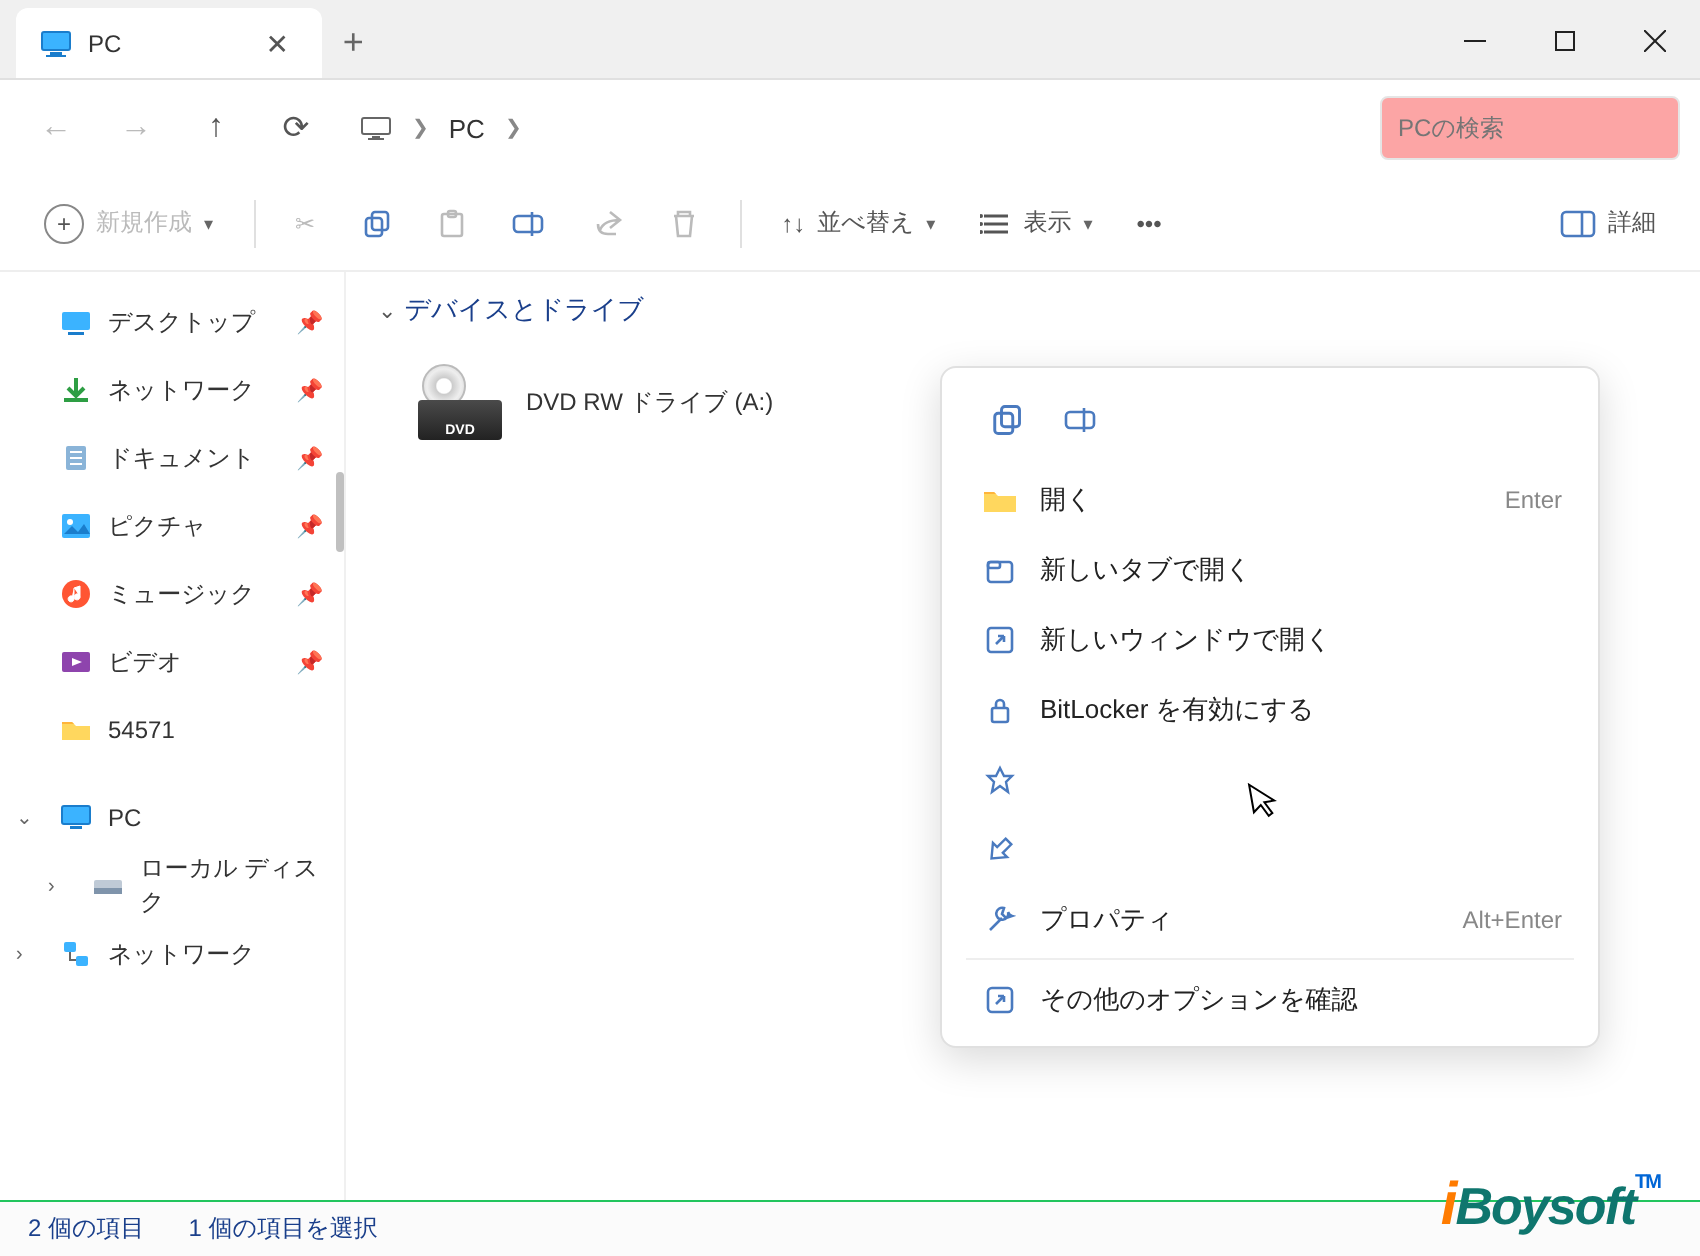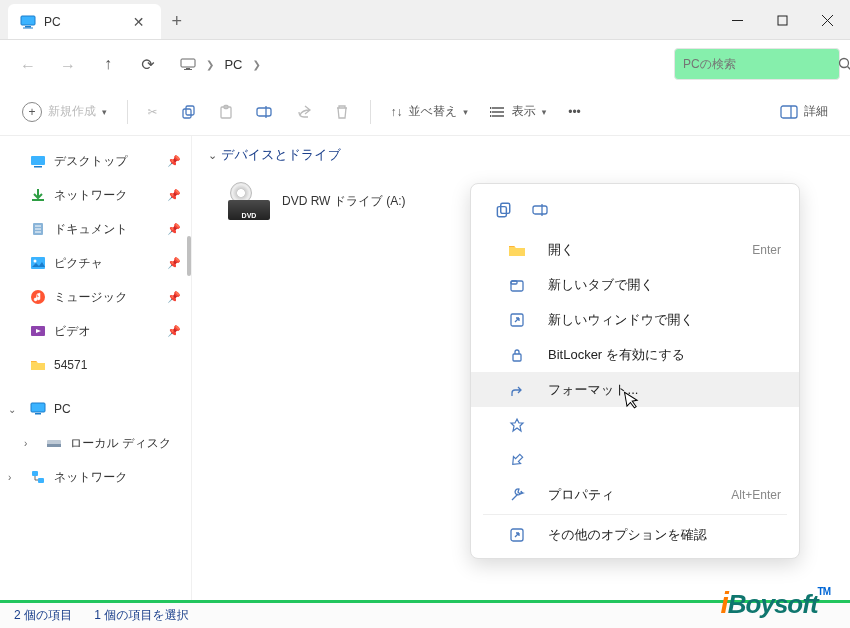--- a/index.html
+++ b/index.html
@@ -16,64 +16,64 @@
   .win-controls { display: flex; }
   .win-btn { width: 45px; height: 40px; display: flex; align-items: center; justify-content: center; color: #222; font-size: 13px; }
 
   
   .navbar { height: 48px; background: #fff; display: flex; align-items: center; padding: 0 10px; gap: 4px; }
   .nav-icon-btn { width: 36px; height: 36px; display: flex; align-items: center; justify-content: center; color: #555; border-radius: 4px; }
   .nav-icon-btn.disabled { color: #bbb; }
   .addr { display: flex; align-items: center; gap: 10px; margin-left: 10px; flex: 1; }
   .addr .sep { color: #888; font-size: 10px; }
   .addr-text { font-size: 13px; color: #333; }
-  .search { display: flex; align-items: center; width: 166px; height: 32px; border: 1px solid #e5e5e5; background: #86efac; border-radius: 4px; padding: 0 8px; }
+  .search { display: flex; align-items: center; width: 150px; height: 32px; border: 1px solid #e5e5e5; background: #fca5a5; border-radius: 4px; padding: 0 8px; }
   .search input { flex: 1; border: none; background: transparent; font-size: 12px; outline: none; color: #666; }
   .search-icon { color: #666; }
 
   
   .toolbar { height: 48px; background: #fff; display: flex; align-items: center; padding: 0 14px; gap: 6px; border-bottom: 1px solid #eee; }
   .tool-btn { height: 32px; padding: 0 8px; display: flex; align-items: center; gap: 6px; color: #555; border: none; background: none; font-size: 12px; border-radius: 4px; }
   .tool-btn.disabled { color: #bbb; }
   .tool-btn.circled { border: 1px solid #888; border-radius: 50%; width: 20px; height: 20px; font-size: 12px; justify-content: center; padding: 0; }
   .tool-sep { width: 1px; height: 24px; background: #e0e0e0; margin: 0 6px; }
   .toolbar .chevron-sm { font-size: 9px; color: #666; }
   .toolbar-right { margin-left: auto; display: flex; align-items: center; gap: 6px; }
 
   
   .main { display: flex; height: calc(100% - 40px - 48px - 48px - 28px); background: #fff; }
-  .sidebar { width: 192px; background: #fff; padding: 8px 0; border-right: 1px solid #f0f0f0; position: relative; }
+  .sidebar { width: 173px; background: #fff; padding: 8px 0; border-right: 1px solid #f0f0f0; position: relative; }
   .side-item { display: flex; align-items: center; height: 34px; padding: 0 10px 0 30px; font-size: 12px; color: #333; gap: 8px; position: relative; }
   .side-item .pin { position: absolute; right: 10px; color: #888; font-size: 11px; }
   .side-item .side-chevron { position: absolute; left: 8px; color: #666; font-size: 10px; }
   .side-item.sub { padding-left: 46px; }
   .side-icon { width: 16px; height: 16px; display: inline-block; }
   .side-sep { height: 10px; }
   .side-scrollbar { position: absolute; right: 0; top: 100px; width: 4px; height: 40px; background: #c0c0c0; border-radius: 2px; }
 
   .content { flex: 1; padding: 10px 16px; position: relative; }
   .section-header { font-size: 13px; color: #1a3f8b; display: flex; align-items: center; gap: 4px; }
   .section-header .chevron { color: #555; font-size: 11px; }
   .drive-item { display: flex; align-items: center; gap: 12px; margin-top: 18px; margin-left: 20px; font-size: 12px; color: #333; }
   .drive-icon { width: 42px; height: 38px; position: relative; }
   .drive-body { width: 42px; height: 20px; background: linear-gradient(#4a4a4a,#222); position: absolute; bottom: 0; border-radius: 2px; display: flex; align-items: flex-end; justify-content: center; color: #fff; font-size: 7px; font-weight: bold; padding-bottom: 1px; }
   .drive-disc { width: 22px; height: 22px; background: radial-gradient(circle,#fff 25%,#ccc 30%,#eee 60%,#ccc 100%); border-radius: 50%; position: absolute; top: 0; left: 2px; border: 1px solid #bbb; }
 
   
   .ctx-menu { position: absolute; left: 470px; top: 183px; width: 330px; background: #fff; border: 1px solid #e0e0e0; border-radius: 8px; box-shadow: 0 6px 20px rgba(0,0,0,0.15); padding: 6px 0; }
   .ctx-top { display: flex; gap: 14px; padding: 8px 20px 10px; }
   .ctx-top-btn { width: 24px; height: 24px; display: flex; align-items: center; justify-content: center; color: #3a6db5; }
-  .ctx-item { display: flex; align-items: center; height: 35px; padding: 0 37px; font-size: 13px; color: #222; gap: 22px; position: relative; }
+  .ctx-item { display: flex; align-items: center; height: 35px; padding: 0 20px; font-size: 13px; color: #222; gap: 11px; position: relative; }
   .ctx-item.highlighted { background: #f0f0f0; }
   .ctx-item .shortcut { position: absolute; right: 18px; color: #888; font-size: 12px; }
   .ctx-item-icon { width: 18px; height: 18px; display: flex; align-items: center; justify-content: center; color: #3a6db5; flex-shrink: 0; }
   .ctx-sep { height: 1px; background: #eee; margin: 2px 12px; }
 
   
-  .statusbar { position: absolute; bottom: 0; left: 0; width: 100%; height: 28px; background: #fbfbfb; border-top: 3px solid #22c55e; display: flex; align-items: center; padding: 0 14px; font-size: 12px; color: #1a3f8b; gap: 22px; }
+  .statusbar { position: absolute; bottom: 0; left: 0; width: 100%; height: 28px; background: #fbfbfb; border-top: 1px solid #22c55e; display: flex; align-items: center; padding: 0 14px; font-size: 12px; color: #1a3f8b; gap: 22px; }
 
   
   .watermark { position: absolute; right: 20px; bottom: 8px; font-size: 26px; font-weight: 900; font-style: italic; letter-spacing: -1px; display: flex; align-items: baseline; }
   .watermark .i { color: #ff7b00; text-transform: lowercase; font-size: 30px; }
   .watermark .boy { color: #0f766e; }
   .watermark .tm { font-size: 10px; color: #0066d6; font-style: normal; align-self: flex-start; }
 
   .cursor { position: absolute; left: 625px; top: 390px; font-size: 16px; color: #000; transform: rotate(-10deg); }
 
   svg { display: block; }
@@ -397,28 +397,20 @@
   </div>
   <div class="ctx-item">
     <span class="ctx-item-icon">
         <svg width="16" height="16" viewBox="0 0 16 16">
           <rect x="4" y="7" width="8" height="7" rx="1" fill="none" stroke="#4a7abf" stroke-width="1.3"></rect>
           <path d="M6 7 L6 5 A2 2 0 0 1 10 5 L10 7" fill="none" stroke="#4a7abf" stroke-width="1.3"></path>
         </svg>
       </span>
     <span>BitLocker を有効にする</span>
   </div>
-  <div class="ctx-item highlighted">
-    <span class="ctx-item-icon">
-        <svg width="16" height="16" viewBox="0 0 16 16">
-          <path d="M3 11 Q3 8 6 8 L12 8 M3 11 L3 14 M9 5 L12 8 L9 11" fill="none" stroke="#4a7abf" stroke-width="1.3"></path>
-        </svg>
-      </span>
-    <span>フォーマット...</span>
-  </div>
   <div class="ctx-item">
     <span class="ctx-item-icon">
         <svg width="16" height="16" viewBox="0 0 16 16">
           <path d="M8 2 L10 6 L14 6 L11 9 L12 14 L8 11 L4 14 L5 9 L2 6 L6 6 Z" fill="none" stroke="#4a7abf" stroke-width="1.2"></path>
         </svg>
       </span>
   </div>
   <div class="ctx-item">
     <span class="ctx-item-icon">
         <svg width="16" height="16" viewBox="0 0 16 16">

